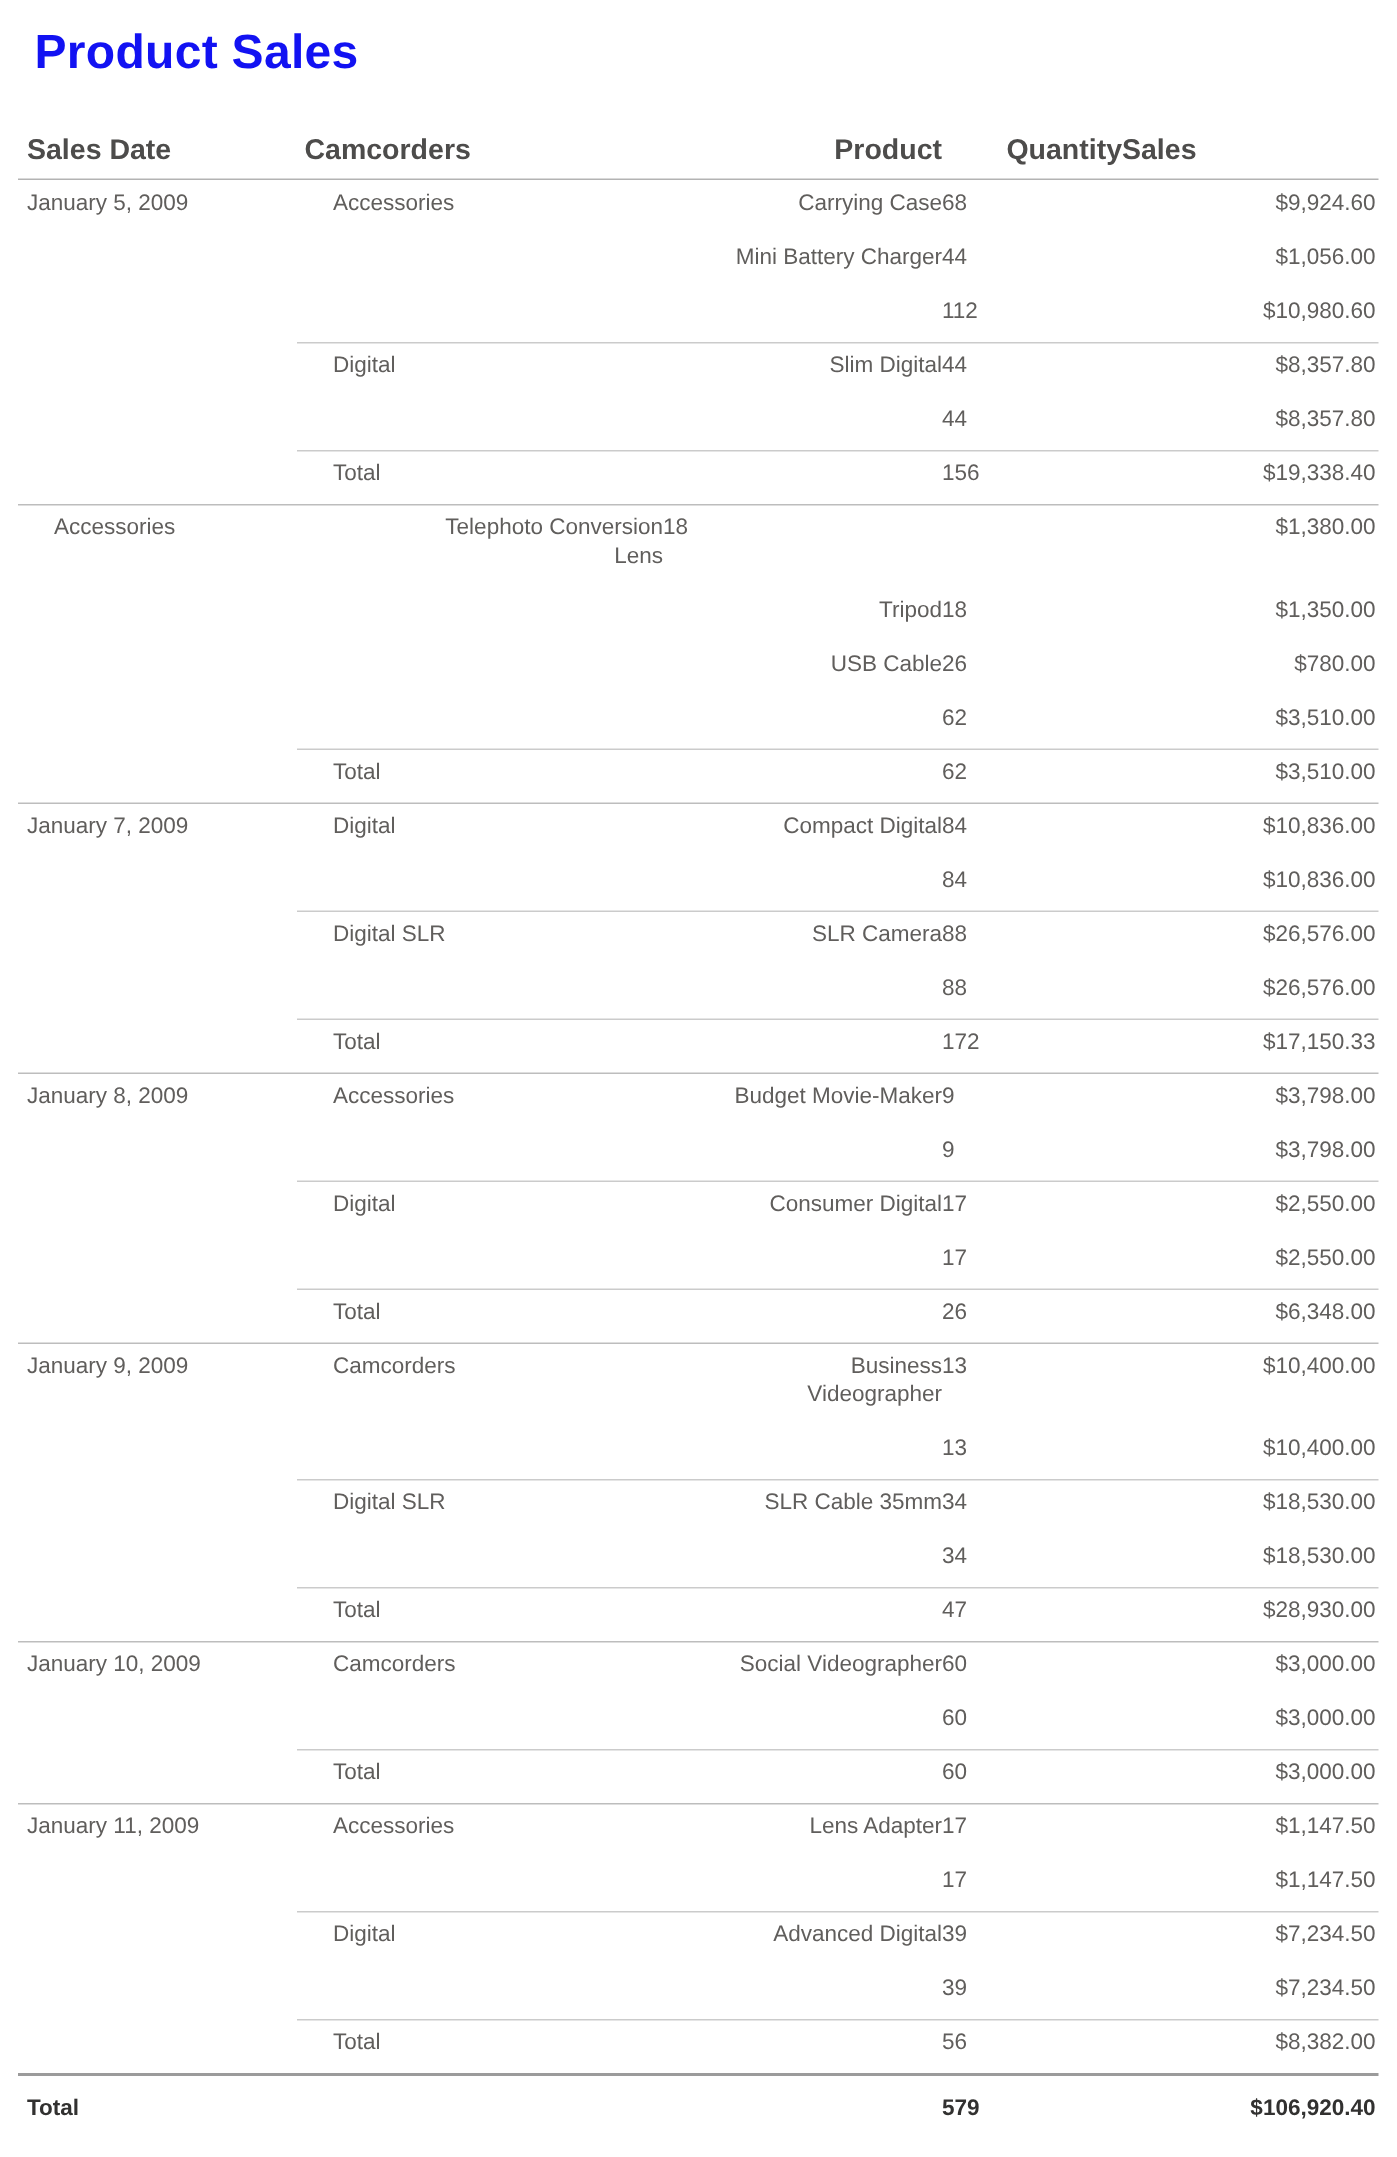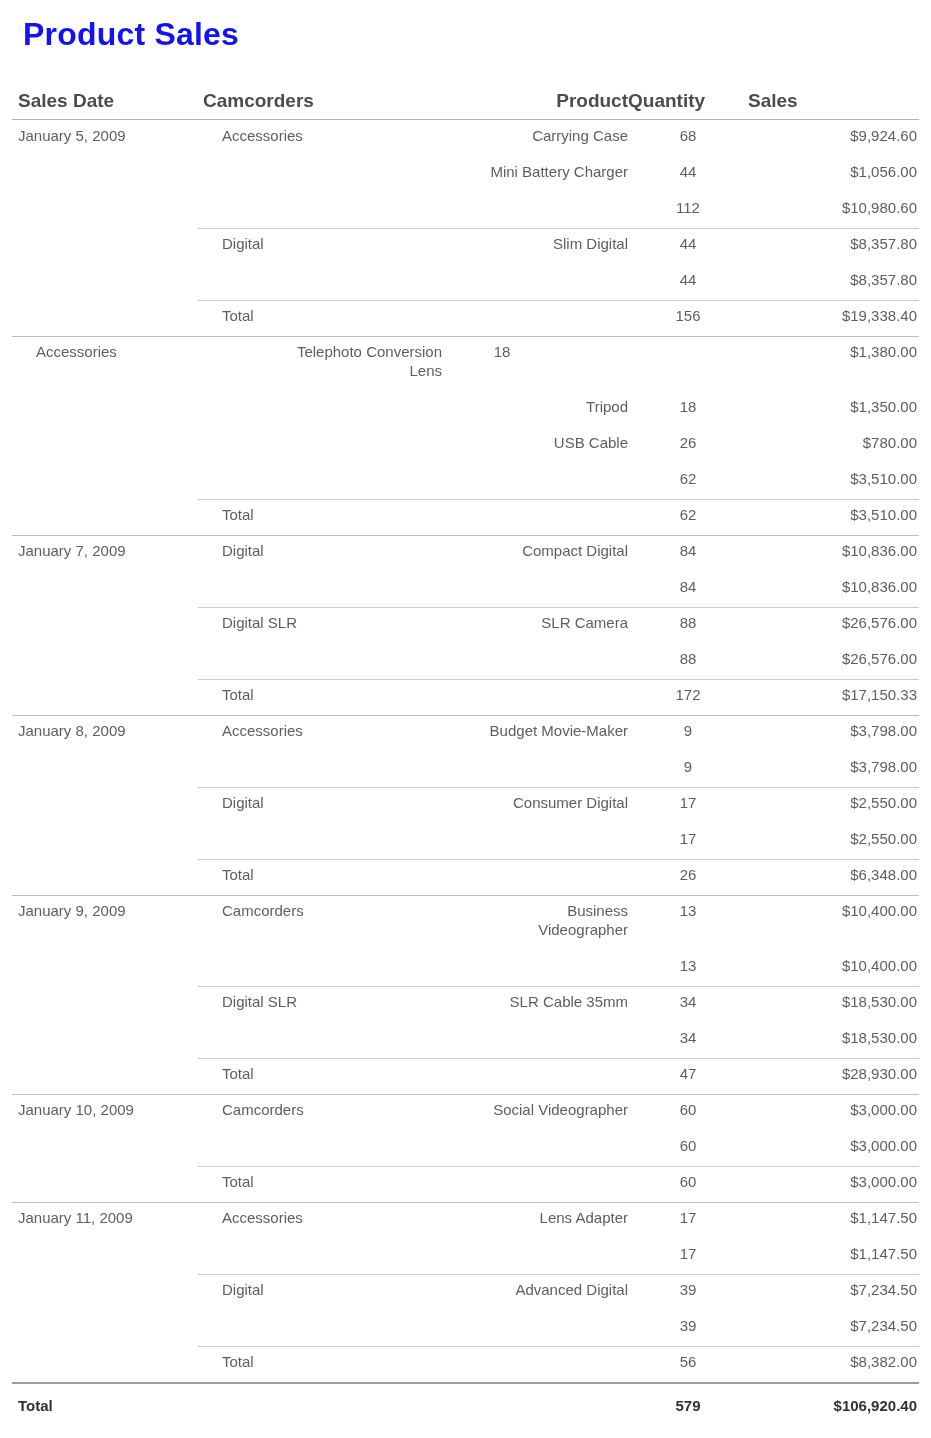--- a/index.html
+++ b/index.html
@@ -14,27 +14,27 @@
     font-size:32px; font-weight:bold; color:#1212f2;
     margin:16px 0 0 11px; letter-spacing:.2px;
   }
   .grid { margin-top:30px; }
   .row { display:flex; align-items:stretch; position:relative; padding:6px 0 11px; min-height:36px; }
   .c { flex:none; font-size:15px; line-height:19px; }
   .c1 { width:186px; padding-left:6px; text-align:left; }
   .c2 { width:180px; padding-left:24px; text-align:left; }
   .c3 { width:250px; padding-left:25px; text-align:right; }
   .c3 .wrap { display:inline-block; max-width:150px; }
-  .c4 { width:120px; text-align:center; }
+  .c4 { width:120px; text-align:left; }
   .c5 { flex:1 1 auto; text-align:right; padding-right:2px; }
 
   .header-row { padding:8px 0 9px; min-height:32px; border-bottom:1px solid #b3b3b3; }
   .header-row .c { font-weight:bold; color:#4d4c4b; font-size:19px; }
   .header-row .c2 { padding-left:5px; }
-  .header-row .c4 { text-align:left; }
+  .header-row .c4 { text-align:right; }
   .header-row .c5 { text-align:left; padding-right:0; }
 
   
   .sep-sub::before {
     content:""; position:absolute; left:186px; right:0; top:0;
     border-top:1px solid #cbcbcb;
   }
   .sep-full::before {
     content:""; position:absolute; left:0; right:0; top:0;
     border-top:1px solid #bdbdbd;

